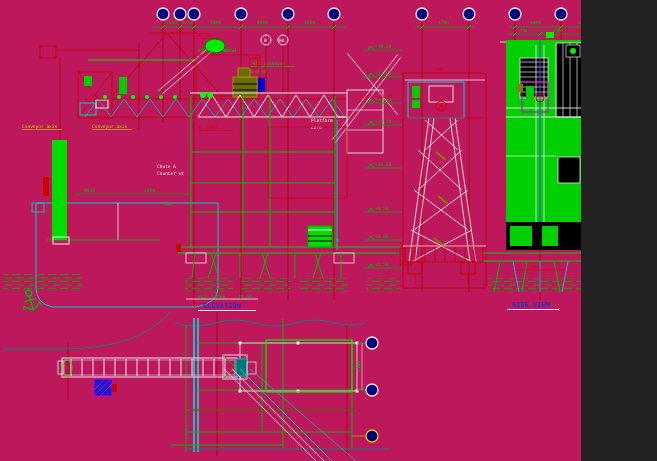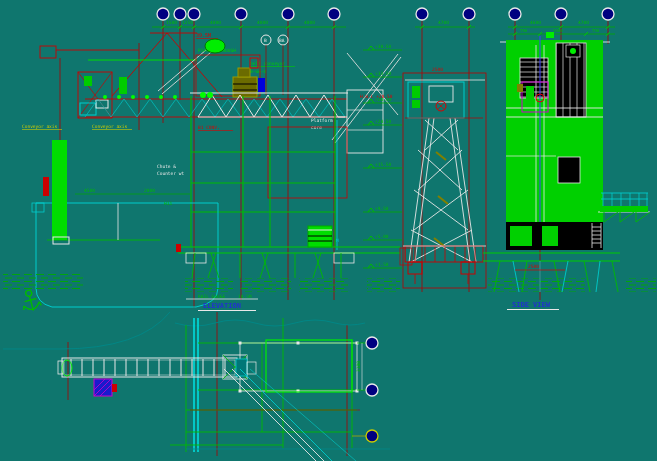--- a/index.html
+++ b/index.html
@@ -1,16 +1,16 @@
 <!DOCTYPE html>
 <html><head>
 <meta charset="utf-8">
 <style>
   html,body{margin:0;padding:0;background:#222;}
-  .stage{position:relative;width:657px;height:461px;background:#0f766e;overflow:hidden;
+  .stage{position:relative;width:581px;height:461px;background:#be185d;overflow:hidden;
          font-family:"DejaVu Sans Mono", monospace;text-align:center;}
   svg{position:absolute;left:0;top:0;}
   text{font-family:"DejaVu Sans Mono", monospace;}
 </style>
 </head>
 <body>
 
 <div class="stage">
 <svg width="657" height="461" viewBox="0 0 657 461">
 <defs>

